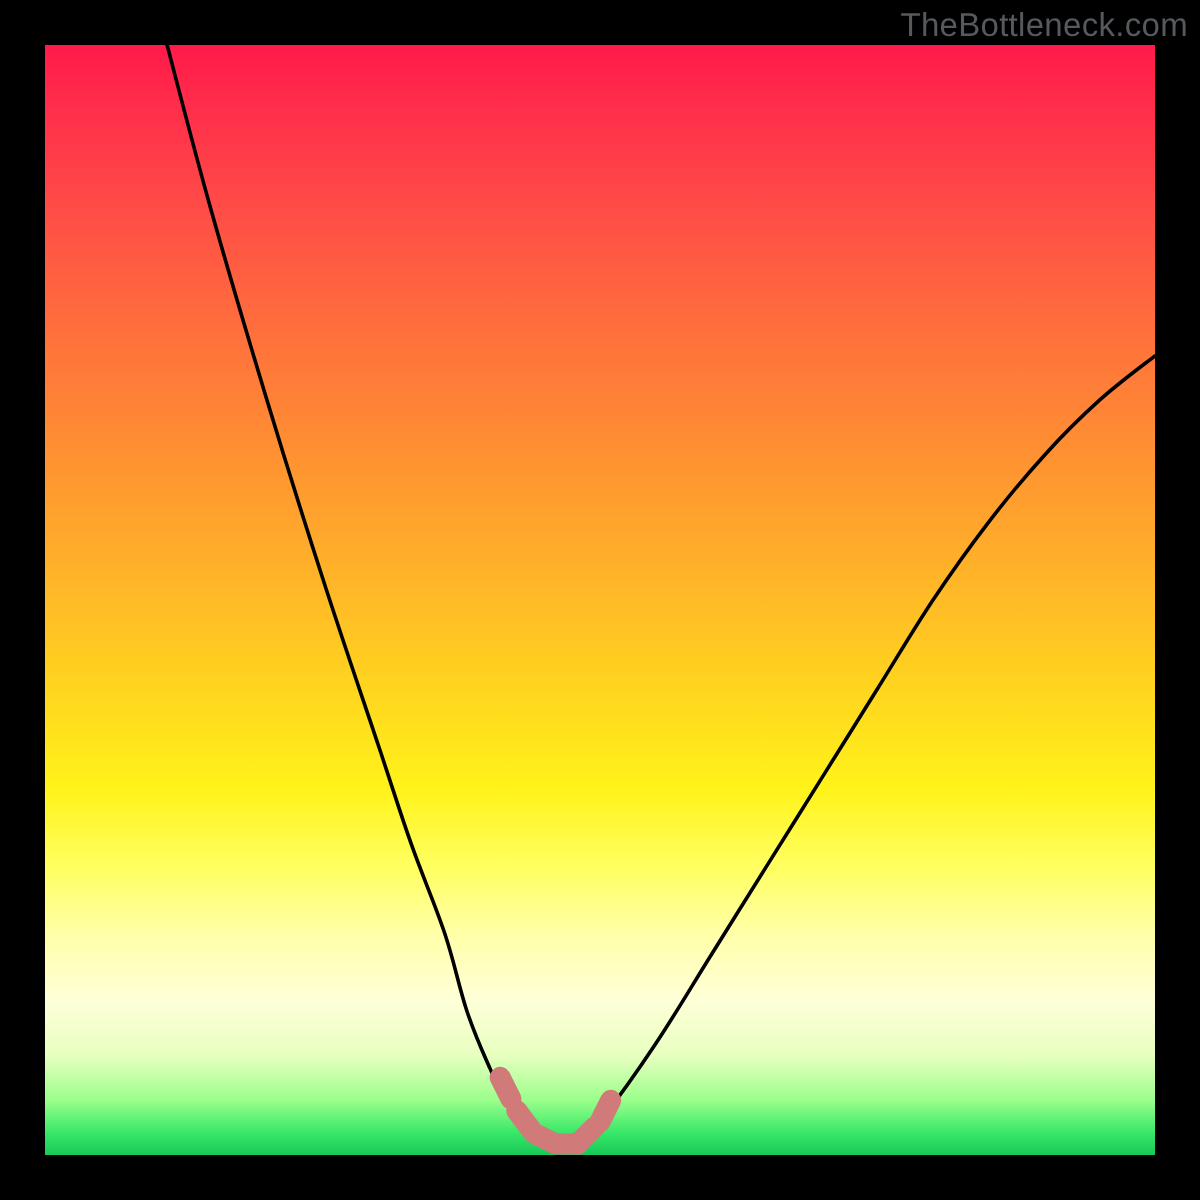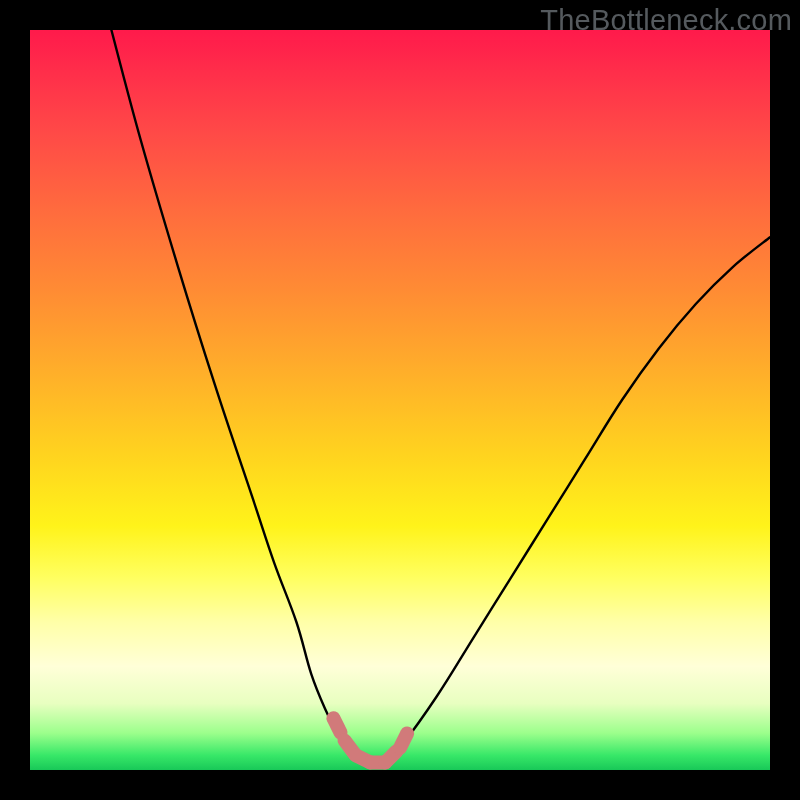--- a/index.html
+++ b/index.html
@@ -41,21 +41,21 @@
       #9cff8c 95%,
       #38e868 98%,
       #18c858 100%
     );
   }
   .watermark {
     position: absolute;
     top: 4px;
     right: 8px;
     color: #555a5e;
-    font-size: 29px;
+    font-size: 22px;
     letter-spacing: 0.2px;
     user-select: none;
   }
   svg.curve-layer {
     position: absolute;
     left: 30px;
     top: 30px;
     width: 740px;
     height: 740px;
     overflow: visible;

